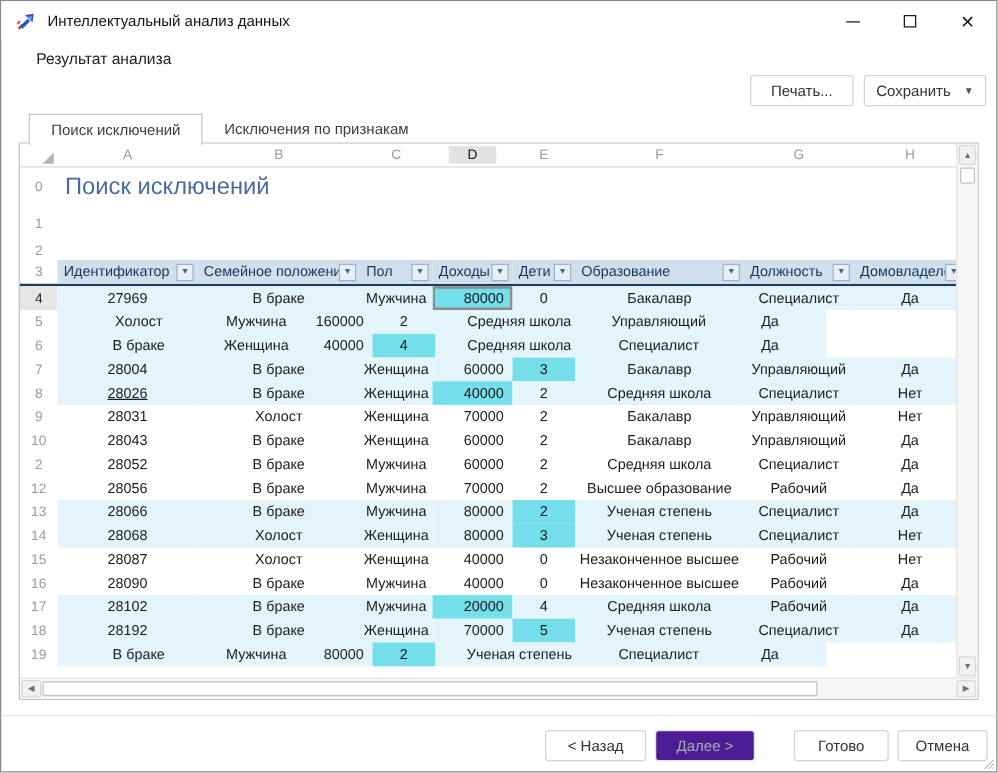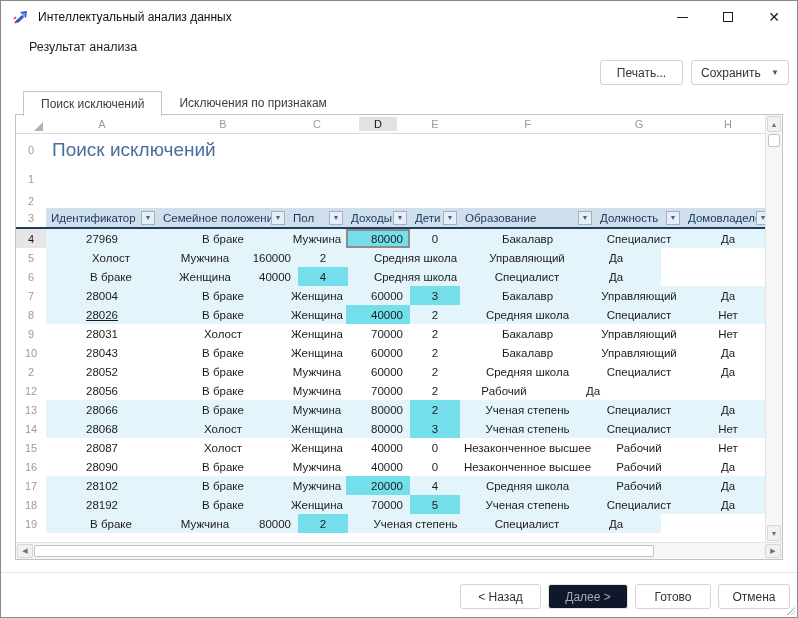--- a/index.html
+++ b/index.html
@@ -79,22 +79,22 @@
           border-radius:2px;display:flex;align-items:center;justify-content:center;font-size:7px;color:#6f6f6f;}
   .hs-left{left:1px;}
   .hs-right{right:1px;}
   .hs-thumb{position:absolute;left:18px;top:2px;bottom:2px;width:620px;background:#fff;border:1px solid #c2c2c2;border-radius:2px;}
 
   
   .divider{position:absolute;left:0;right:0;top:571px;height:1px;background:#e6e6e6;}
   .footer-btns{position:absolute;right:7px;top:583px;display:flex;gap:7px;}
   .fb{height:25px;}
   .fb-back{width:81px;}
-  .fb-next{width:80px;background:#0f172a;color:#ababab;border-color:#e2e2e2;}
-  .fb-finish{width:76px;}
+  .fb-next{width:80px;background:#4c1d95;color:#ababab;border-color:#e2e2e2;}
+  .fb-finish{width:76px;margin-left:24px;}
   .fb-cancel{width:72px;}
   .resize-grip{position:absolute;right:2px;bottom:2px;width:8px;height:8px;
     background:linear-gradient(135deg,transparent 50%,#c9c9c9 50%,#c9c9c9 60%,transparent 60%,transparent 70%,#c9c9c9 70%,#c9c9c9 80%,transparent 80%,transparent 90%,#c9c9c9 90%);}
 </style>
 </head>
 <body>
 
 <div class="window">
 
   <div class="titlebar">
@@ -314,20 +314,21 @@
           <div class="cell c6" style="width: 88px;">Специалист</div>
           <div class="cell c7" style="width: 90px;">Да</div>
         </div>
         <div class="srow data">
           <div class="rownum">12</div>
           <div class="cell c0" style="width: 112px;">28056</div>
           <div class="cell c1" style="width: 130px;">В браке</div>
           <div class="cell c2" style="width: 58px;">Мужчина</div>
           <div class="cell c3" style="width: 64px;">70000</div>
           <div class="cell c4" style="width: 50px;">2</div>
+          <div class="cell c5" style="width: 135px;">Высшее образование</div>
           <div class="cell c6" style="width: 88px;">Рабочий</div>
           <div class="cell c7" style="width: 90px;">Да</div>
         </div>
         <div class="srow data outlier">
           <div class="rownum">13</div>
           <div class="cell c0" style="width: 112px;">28066</div>
           <div class="cell c1" style="width: 130px;">В браке</div>
           <div class="cell c2" style="width: 58px;">Мужчина</div>
           <div class="cell c3" style="width: 64px;">80000</div>
           <div class="cell c4 hl" style="width: 50px;">2</div>

